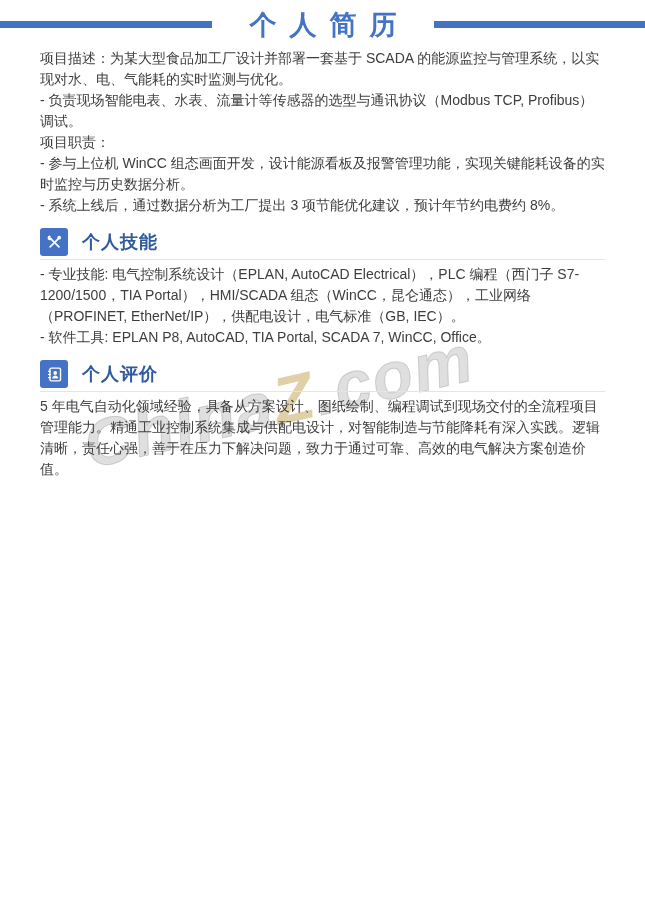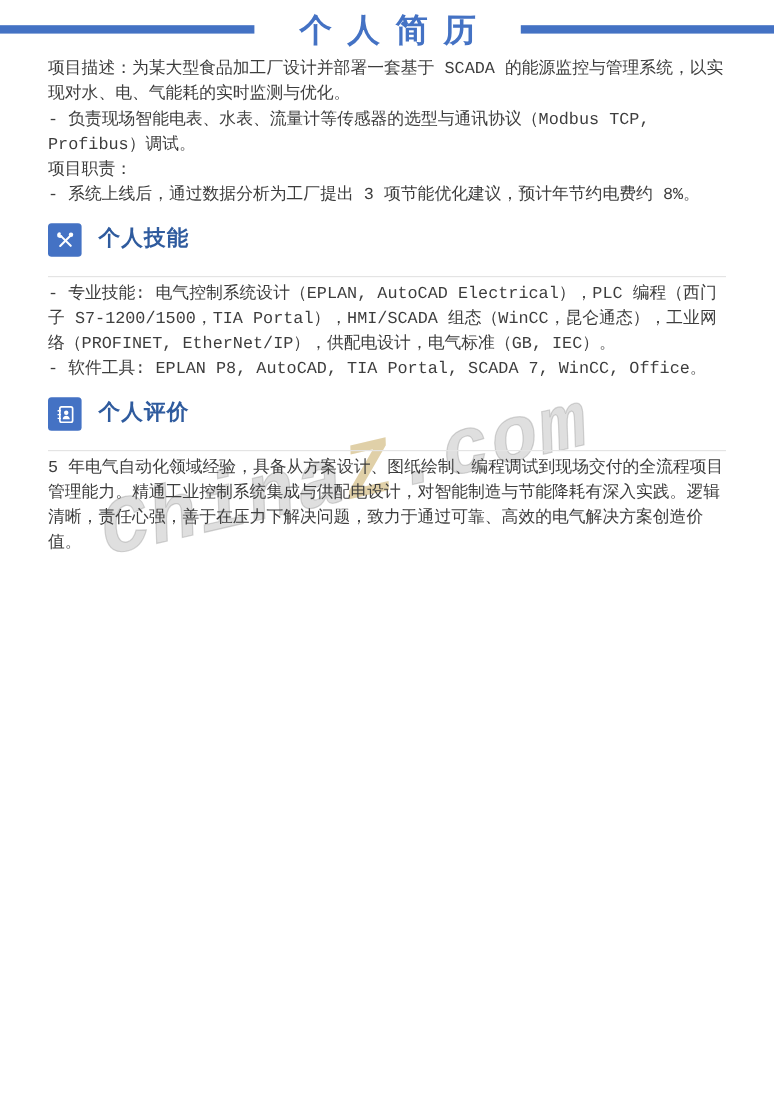--- a/index.html
+++ b/index.html
@@ -1,41 +1,41 @@
 <!DOCTYPE html>
 <html><head>
 <meta charset="utf-8">
 <style>
   html,body{margin:0;padding:0;background:#ffffff;}
   .page{
     position:relative;
     width:645px;height:912px;
     background:#ffffff;
     overflow:hidden;
-    font-family:Liberation Mono, monospace;
+    font-family:Liberation Sans, sans-serif;
     color:#3d3d3d;
   }
   
   .hdr{position:relative;height:46px;z-index:2;}
   .hdr-bar{position:absolute;top:21px;height:7px;background:#4472C4;}
   .hdr-bar.left{left:0;width:212px;}
   .hdr-bar.right{right:0;width:211px;}
   .hdr-title{
     position:absolute;left:50%;top:7px;transform:translateX(-50%);
     margin:0 0 0 7px;white-space:nowrap;
     font-size:27px;font-weight:bold;color:#4472C4;letter-spacing:13px;
   }
   
   .bodywrap{position:relative;z-index:2;padding:2px 40px 0 40px;font-size:14px;line-height:21px;}
   .bodywrap p{margin:0;}
   .proj-title{font-weight:bold;color:#3a3a3a;}
   
   .sec-head{
     display:flex;align-items:center;gap:14px;
-    margin-top:12px;padding-bottom:16px;margin-bottom:4px;
+    margin-top:12px;padding-bottom:3px;margin-bottom:4px;
     border-bottom:1px solid #e4e4e4;
   }
   .sec-icon{
     width:28px;height:28px;flex:0 0 28px;
     background:#4472C4;border-radius:3px;
     display:flex;align-items:center;justify-content:center;
   }
   .sec-title{margin:0;font-size:18px;font-weight:bold;color:#2F5B9E;letter-spacing:1px;}
   
   .watermark{
@@ -62,20 +62,21 @@
     <h1 class="hdr-title">个人简历</h1>
     <div class="hdr-bar right"></div>
   </div>
 
   <div class="bodywrap">
 
     <section>
       <p>项目描述：为某大型食品加工厂设计并部署一套基于 SCADA 的能源监控与管理系统，以实现对水、电、气能耗的实时监测与优化。</p>
       <p>- 负责现场智能电表、水表、流量计等传感器的选型与通讯协议（Modbus TCP, Profibus）调试。</p>
       <p>项目职责：</p>
+      <p>- 参与上位机 WinCC 组态画面开发，设计能源看板及报警管理功能，实现关键能耗设备的实时监控与历史数据分析。</p>
       <p>- 系统上线后，通过数据分析为工厂提出 3 项节能优化建议，预计年节约电费约 8%。</p>
     </section>
 
     <section>
       <div class="sec-head">
         <span class="sec-icon">
           <svg width="17" height="17" viewBox="0 0 24 24" aria-hidden="true">
             <g fill="#ffffff">
               <rect x="10.9" y="3" width="2.4" height="19" rx="1.2" transform="rotate(45 12 12)"></rect>
               <rect x="10.9" y="3" width="2.4" height="19" rx="1.2" transform="rotate(-45 12 12)"></rect>

